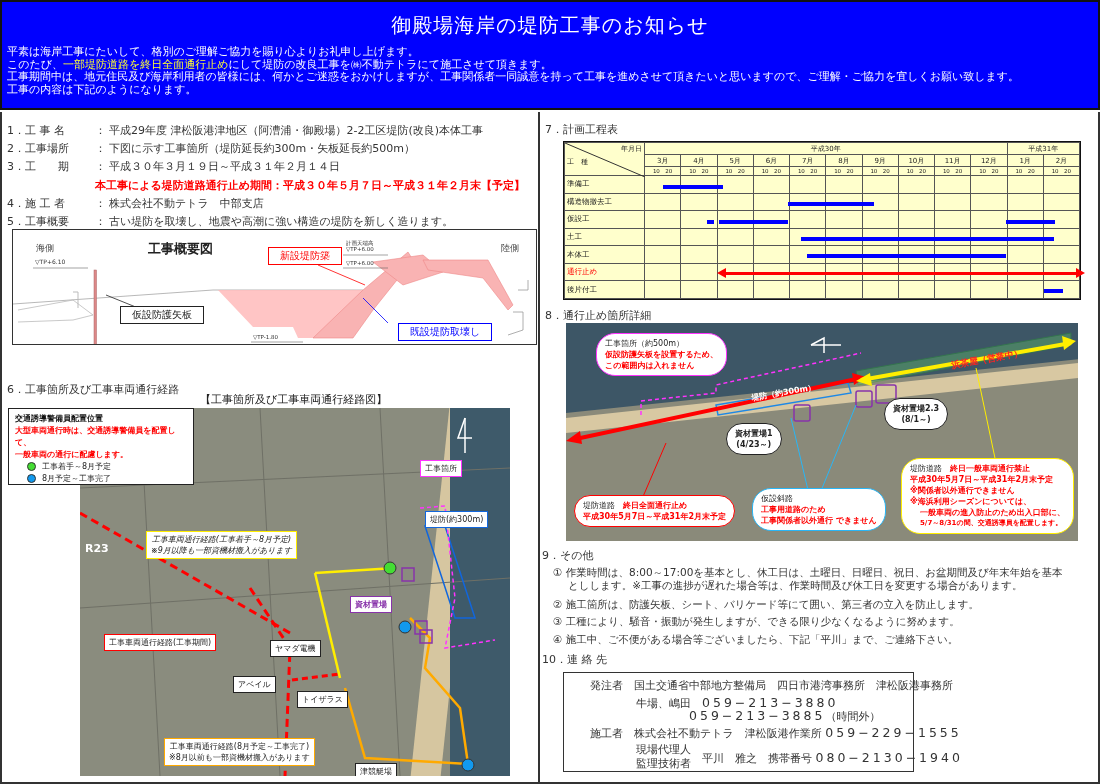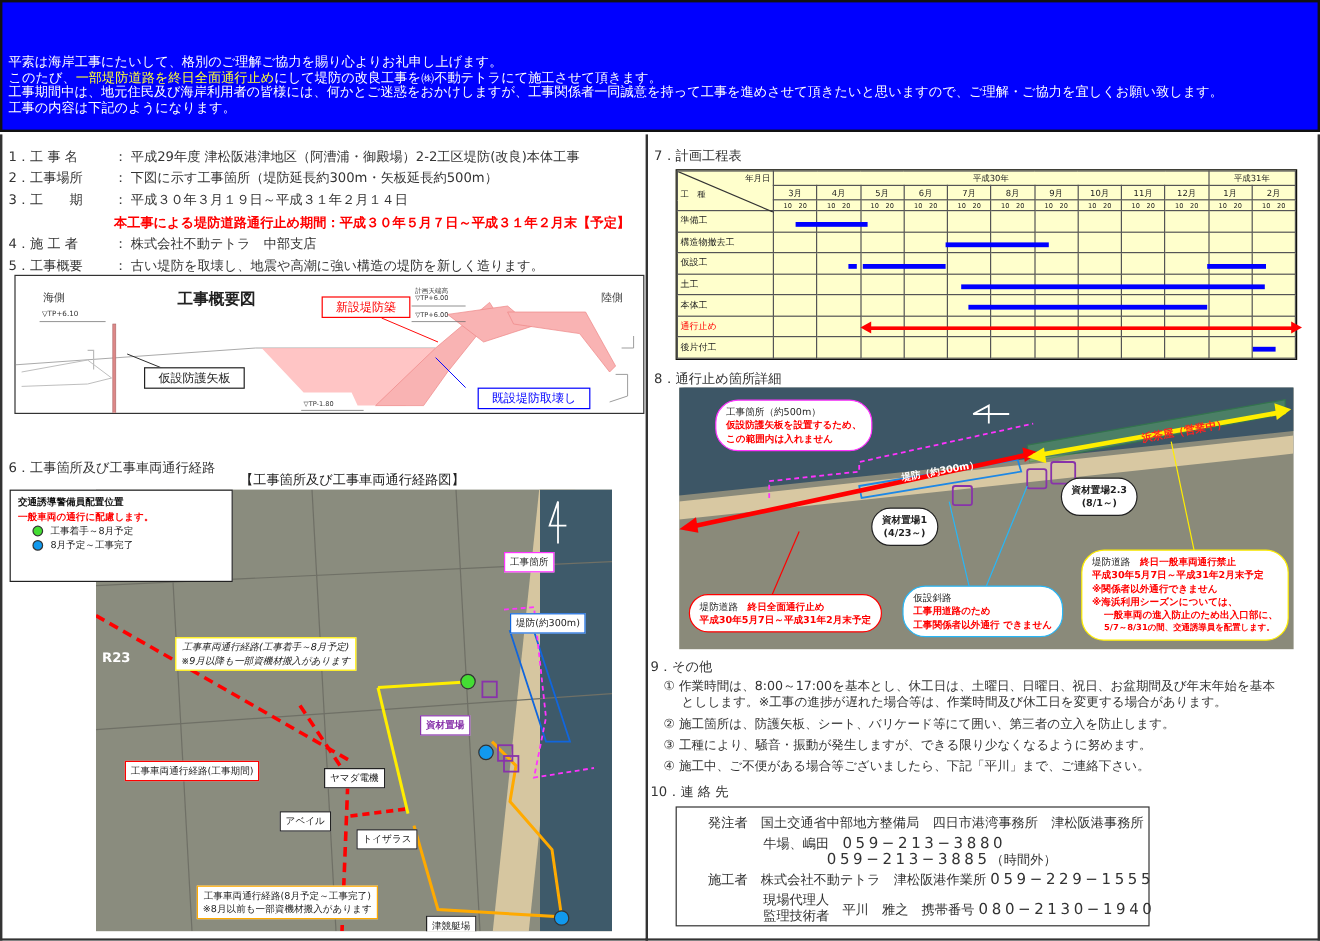--- a/index.html
+++ b/index.html
@@ -44,28 +44,29 @@
   .bar { position: absolute; height: 4px; background: #0000ff; }
 
   
   .map2 { position: absolute; left: 566px; top: 323px; width: 512px; height: 218px; background: #8a8a7a; overflow: hidden; }
   .map2 .sea { position: absolute; left: 0; top: 0; width: 100%; height: 90px; background: #3d5666; transform: skewY(-6deg); transform-origin: left top; }
   .rcallout { position: absolute; background: #fff; font-size: 8px; line-height: 11px; padding: 4px 8px; border-radius: 19px; color: #222; }
 
   .sec { position: absolute; font-size: 11px; color: #333; white-space: nowrap; }
   .other { position: absolute; font-size: 11px; color: #333; line-height: 13px; }
 
-  .contact { position: absolute; left: 563px; top: 672px; width: 395px; height: 100px; border: 1.5px solid #333; font-size: 11px; color: #333; }
+  .contact { position: absolute; left: 563px; top: 672px; width: 351px; height: 100px; border: 1.5px solid #333; font-size: 11px; color: #333; }
   .contact .row { position: absolute; white-space: nowrap; }
   .mono { letter-spacing: 3px; font-size: 12.5px; }
 </style>
 </head>
 <body>
 
 <div class="header">
+  <div class="title">御殿場海岸の堤防工事のお知らせ</div>
   <div class="intro">
     <div>平素は海岸工事にたいして、格別のご理解ご協力を賜り心よりお礼申し上げます。</div>
     <div><span>このたび、</span><span class="yel">一部堤防道路を終日全面通行止め</span><span>にして堤防の改良工事を㈱不動テトラにて施工させて頂きます。</span></div>
     <div>工事期間中は、地元住民及び海岸利用者の皆様には、何かとご迷惑をおかけしますが、工事関係者一同誠意を持って工事を進めさせて頂きたいと思いますので、ご理解・ご協力を宜しくお願い致します。</div>
     <div>工事の内容は下記のようになります。</div>
   </div>
 </div>
 
 <div class="col-left"></div>
 <div class="col-right"></div>
@@ -155,20 +156,21 @@
     </div>
   <div class="callout" style="left:270px;top:188px;border:1.5px solid #8833aa;color:#8833aa;font-weight:bold;">資材置場</div>
   <div class="callout" style="left:190px;top:232px;border:1px solid #222;">ヤマダ電機</div>
   <div class="callout" style="left:153px;top:268px;border:1px solid #222;">アベイル</div>
   <div class="callout" style="left:217px;top:283px;border:1px solid #222;">トイザラス</div>
   <div class="callout" style="left:275px;top:355px;border:1px solid #222;">津競艇場</div>
   <div style="position:absolute;left:5px;top:134px;color:#fff;font-size:11px;font-weight:bold;">R23</div>
 </div>
 <div class="legendbox">
   <div class="lt">交通誘導警備員配置位置</div>
+  <div class="lr">大型車両通行時は、交通誘導警備員を配置して、</div>
   <div class="lr">一般車両の通行に配慮します。</div>
   <div><span class="dot" style="background:#44dd33;"></span><span>工事着手～8月予定</span></div>
   <div><span class="dot" style="background:#1199ee;"></span><span>8月予定～工事完了</span></div>
 </div>
 
 <div class="sec" style="left:545px;top:122px;">7．計画工程表</div>
 <div class="gantt">
   <table>
     <colgroup>
         <col style="width:80px">

